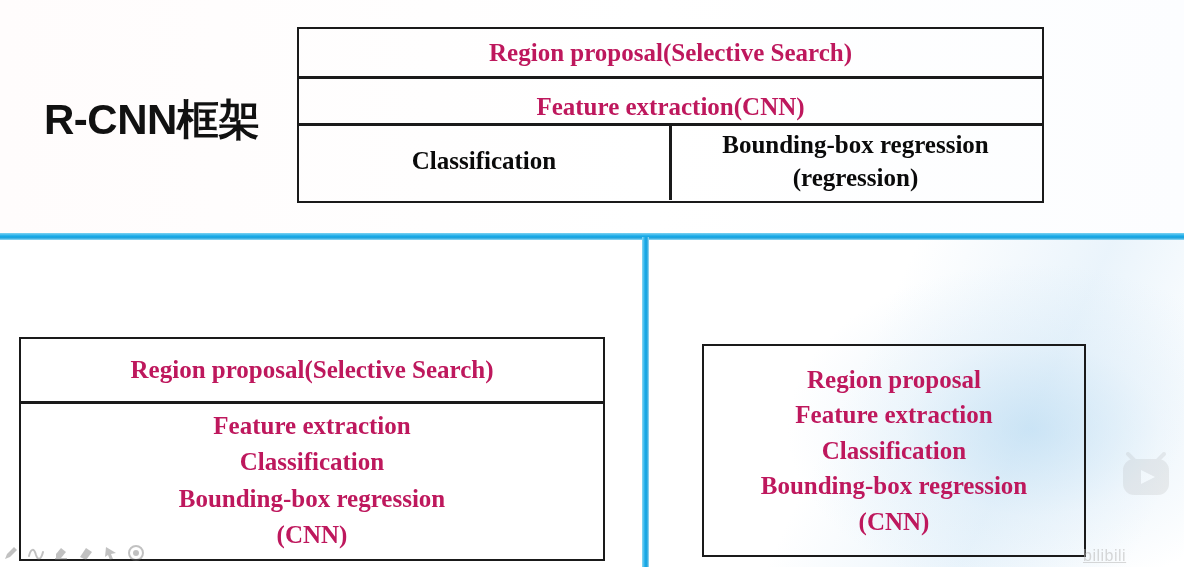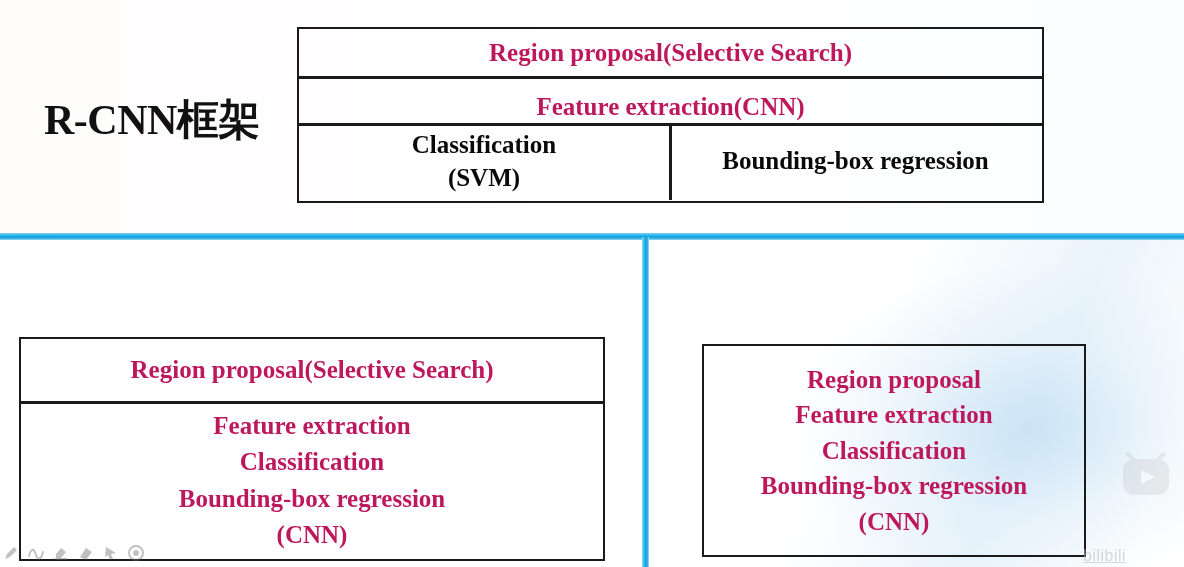--- a/index.html
+++ b/index.html
@@ -83,21 +83,21 @@
     position: absolute;
     top: 0;
     width: 2.5px;
     height: 100%;
     background: #1a1a1a;
   }
 
   
   .title-cn {
     position: absolute;
-    font-family: Liberation Serif, serif;
+    font-family: Liberation Sans, sans-serif;
     font-weight: bold;
     color: #111111;
     white-space: nowrap;
     letter-spacing: -0.5px;
   }
   #rcnn-title {
     left: 44px;
     top: 92px;
     font-size: 42px;
   }
@@ -244,26 +244,26 @@
     <div class="hline" style="top:47px;"></div>
 
     <div class="row" id="rcnn-r2">Feature extraction(CNN)</div>
 
     <div class="hline" style="top:94px;"></div>
 
     <div id="rcnn-r3">
       <div class="cell">
         <div>
           <div>Classification</div>
-          <div>(SVM)</div>
         </div>
       </div>
       <div class="cell">
         <div>
           <div>Bounding-box regression</div>
+          <div>(regression)</div>
         </div>
       </div>
     </div>
 
     <div class="vline" style="left:370px; top:94px; height:77px;"></div>
   </div>
 
   <div class="sep-h"></div>
   <div class="sep-v"></div>
 

